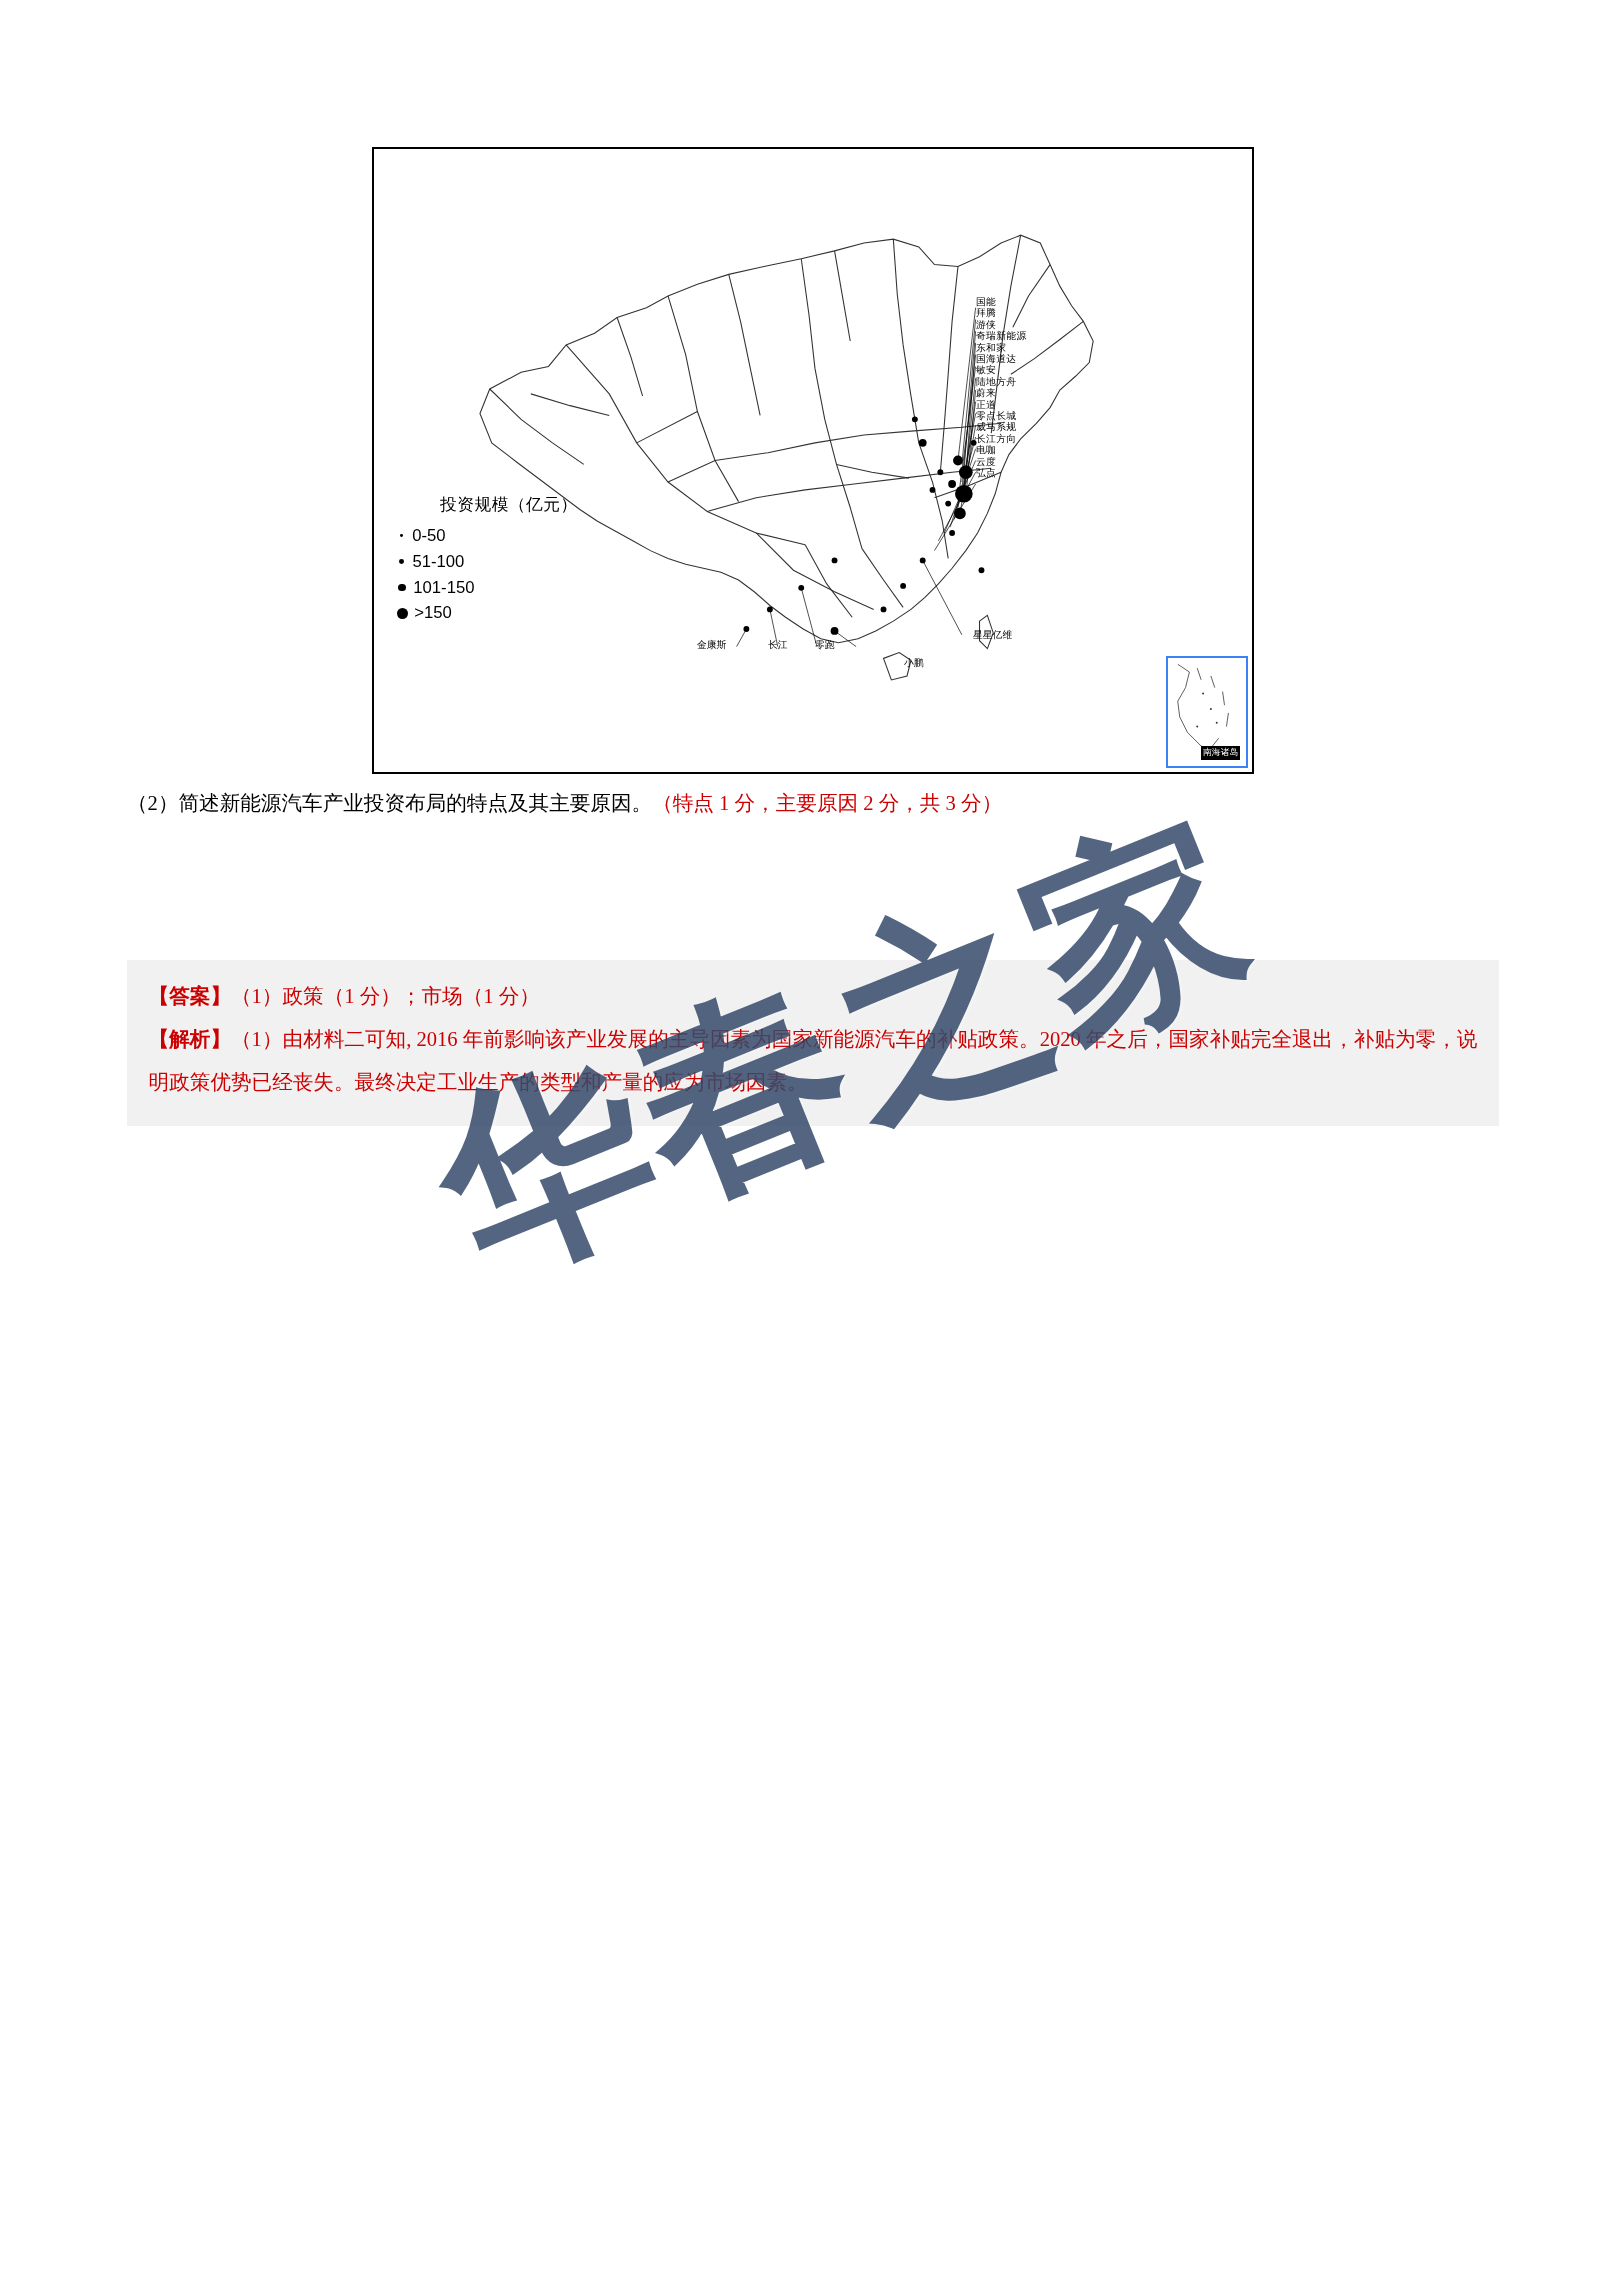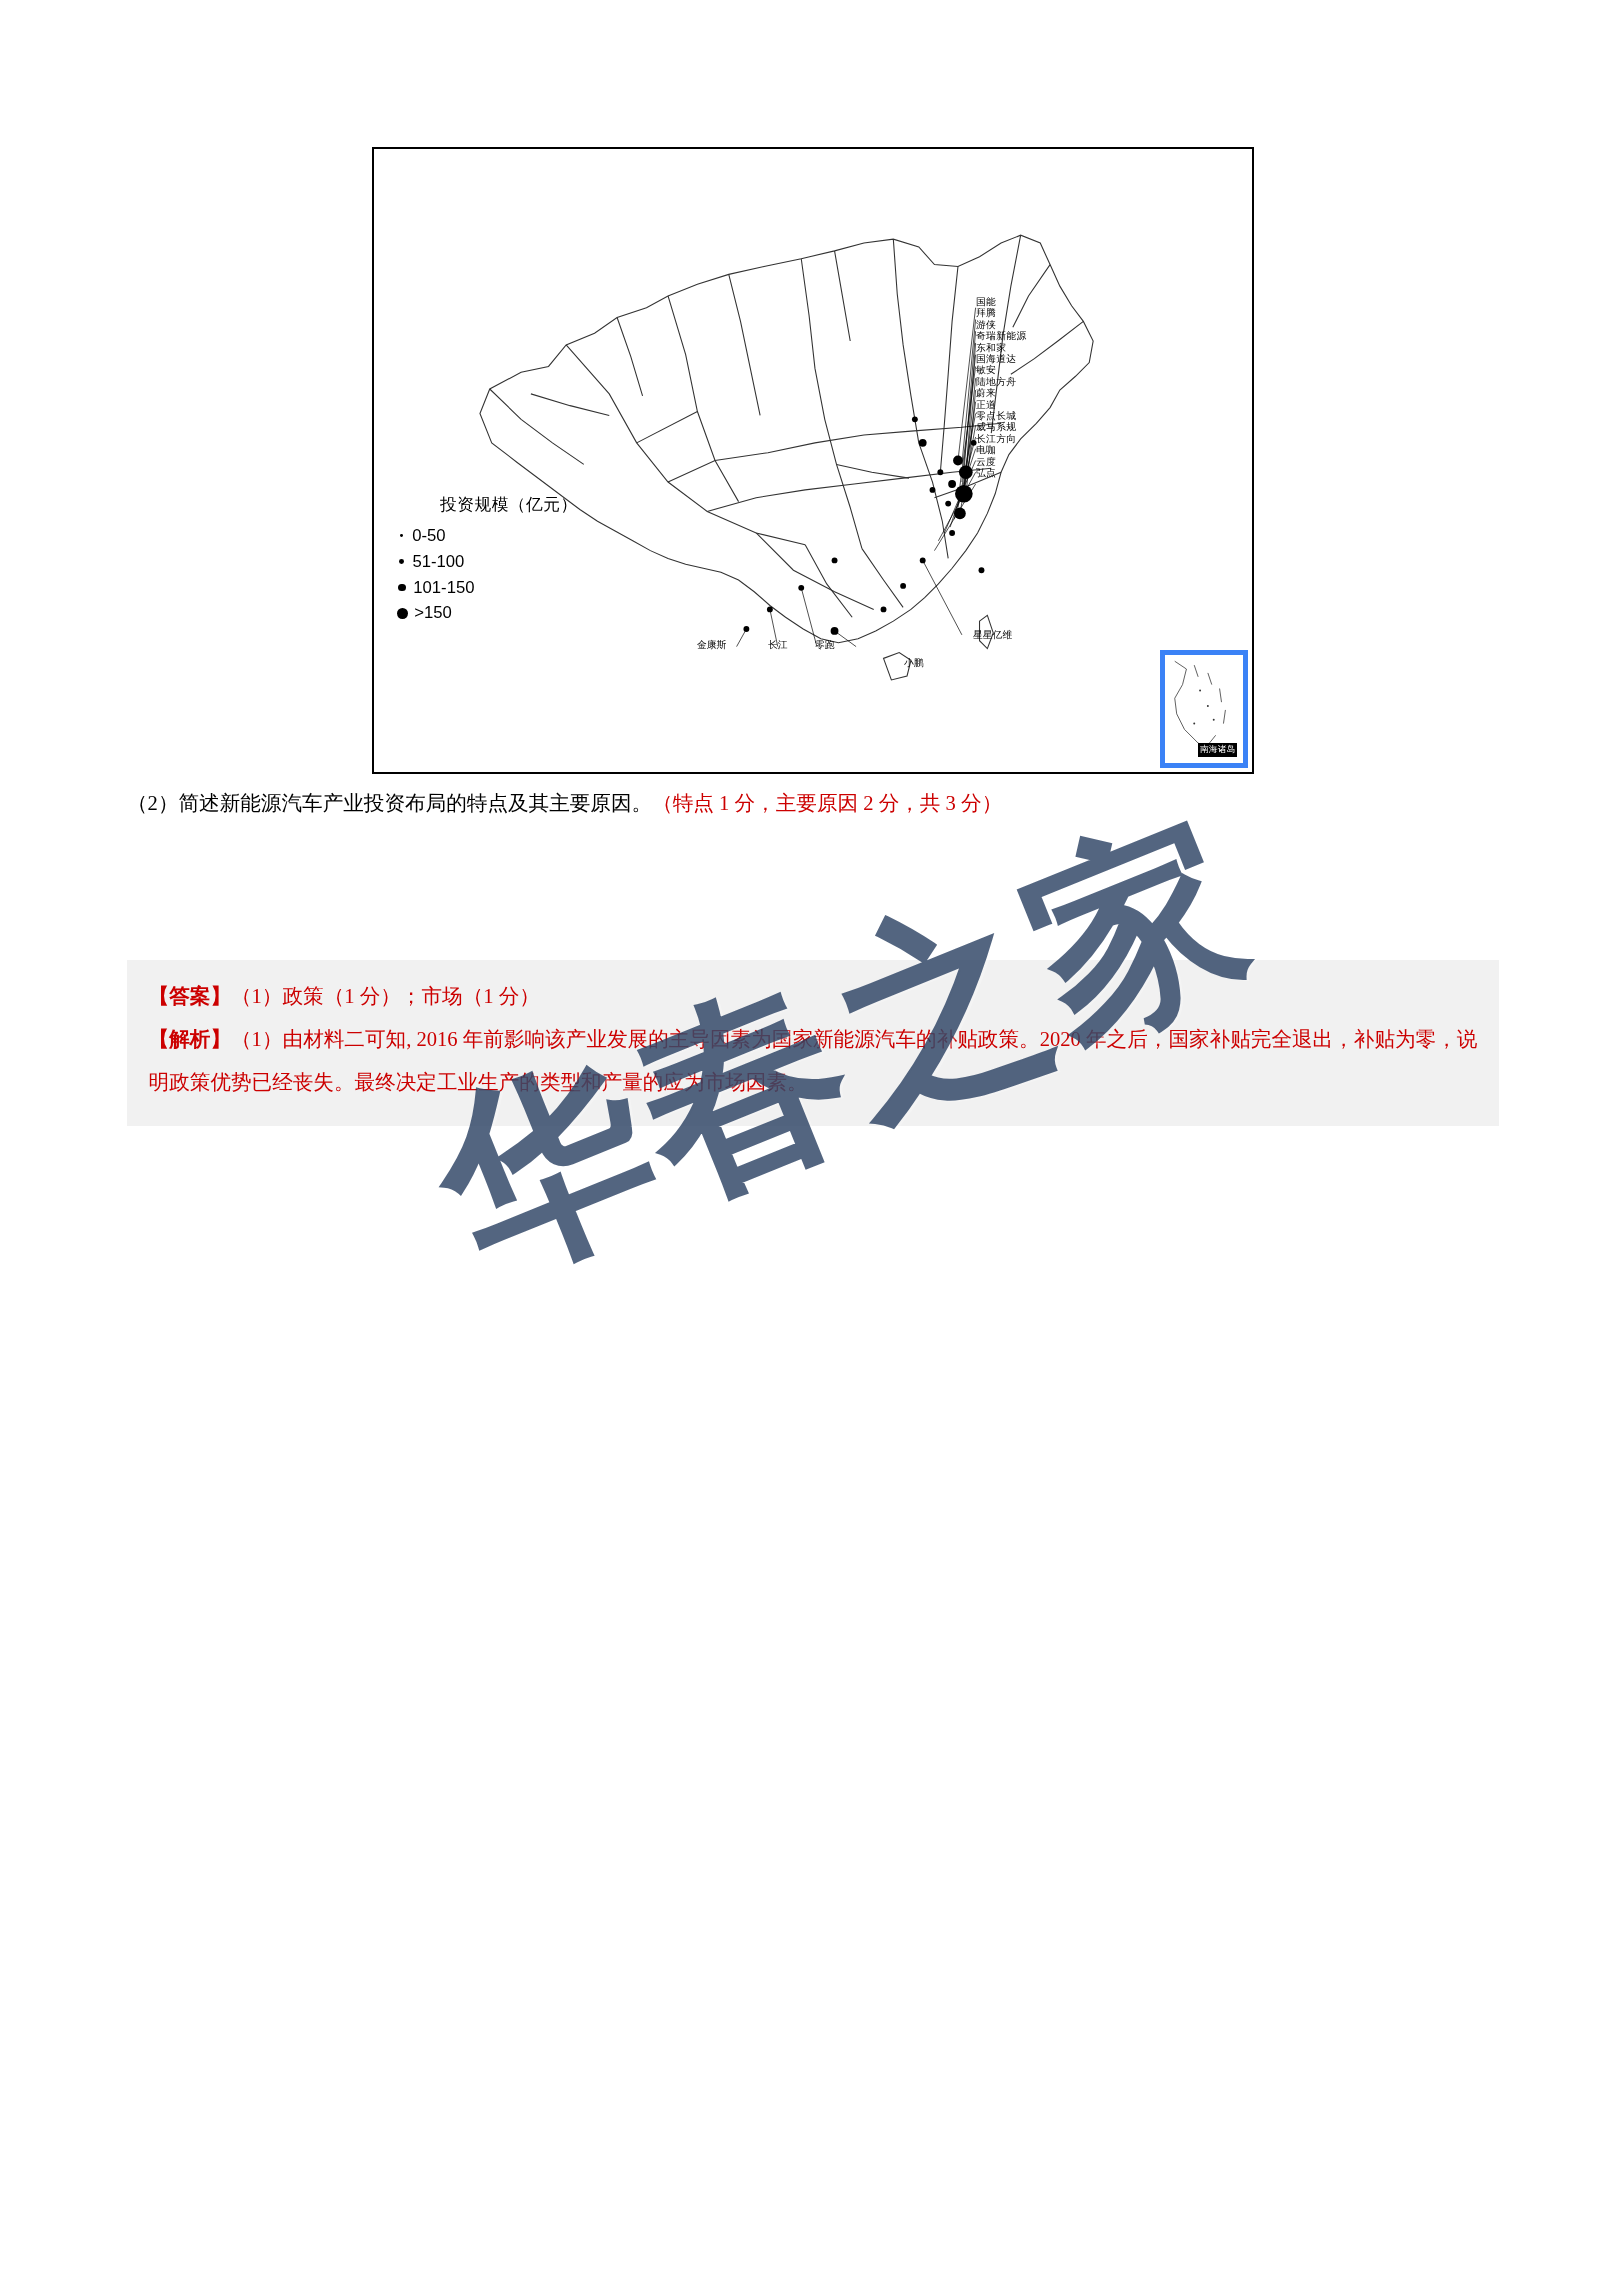--- a/index.html
+++ b/index.html
@@ -85,21 +85,21 @@
     color: #000;
   }
   .bottom-labels span { position: absolute; white-space: nowrap; }
 
   .inset {
     position: absolute;
     right: 3.9px;
     bottom: 3.9px;
     width: 78px;
     height: 108px;
-    border: 5px solid #3b82f6;
+    border: 2px solid #3b82f6;
     background: #fff;
   }
   .inset-caption {
     position: absolute;
     right: 5.9px;
     bottom: 5.9px;
     font-size: 8.8px;
     background: #000;
     color: #fff;
     padding: 1px 2px;

